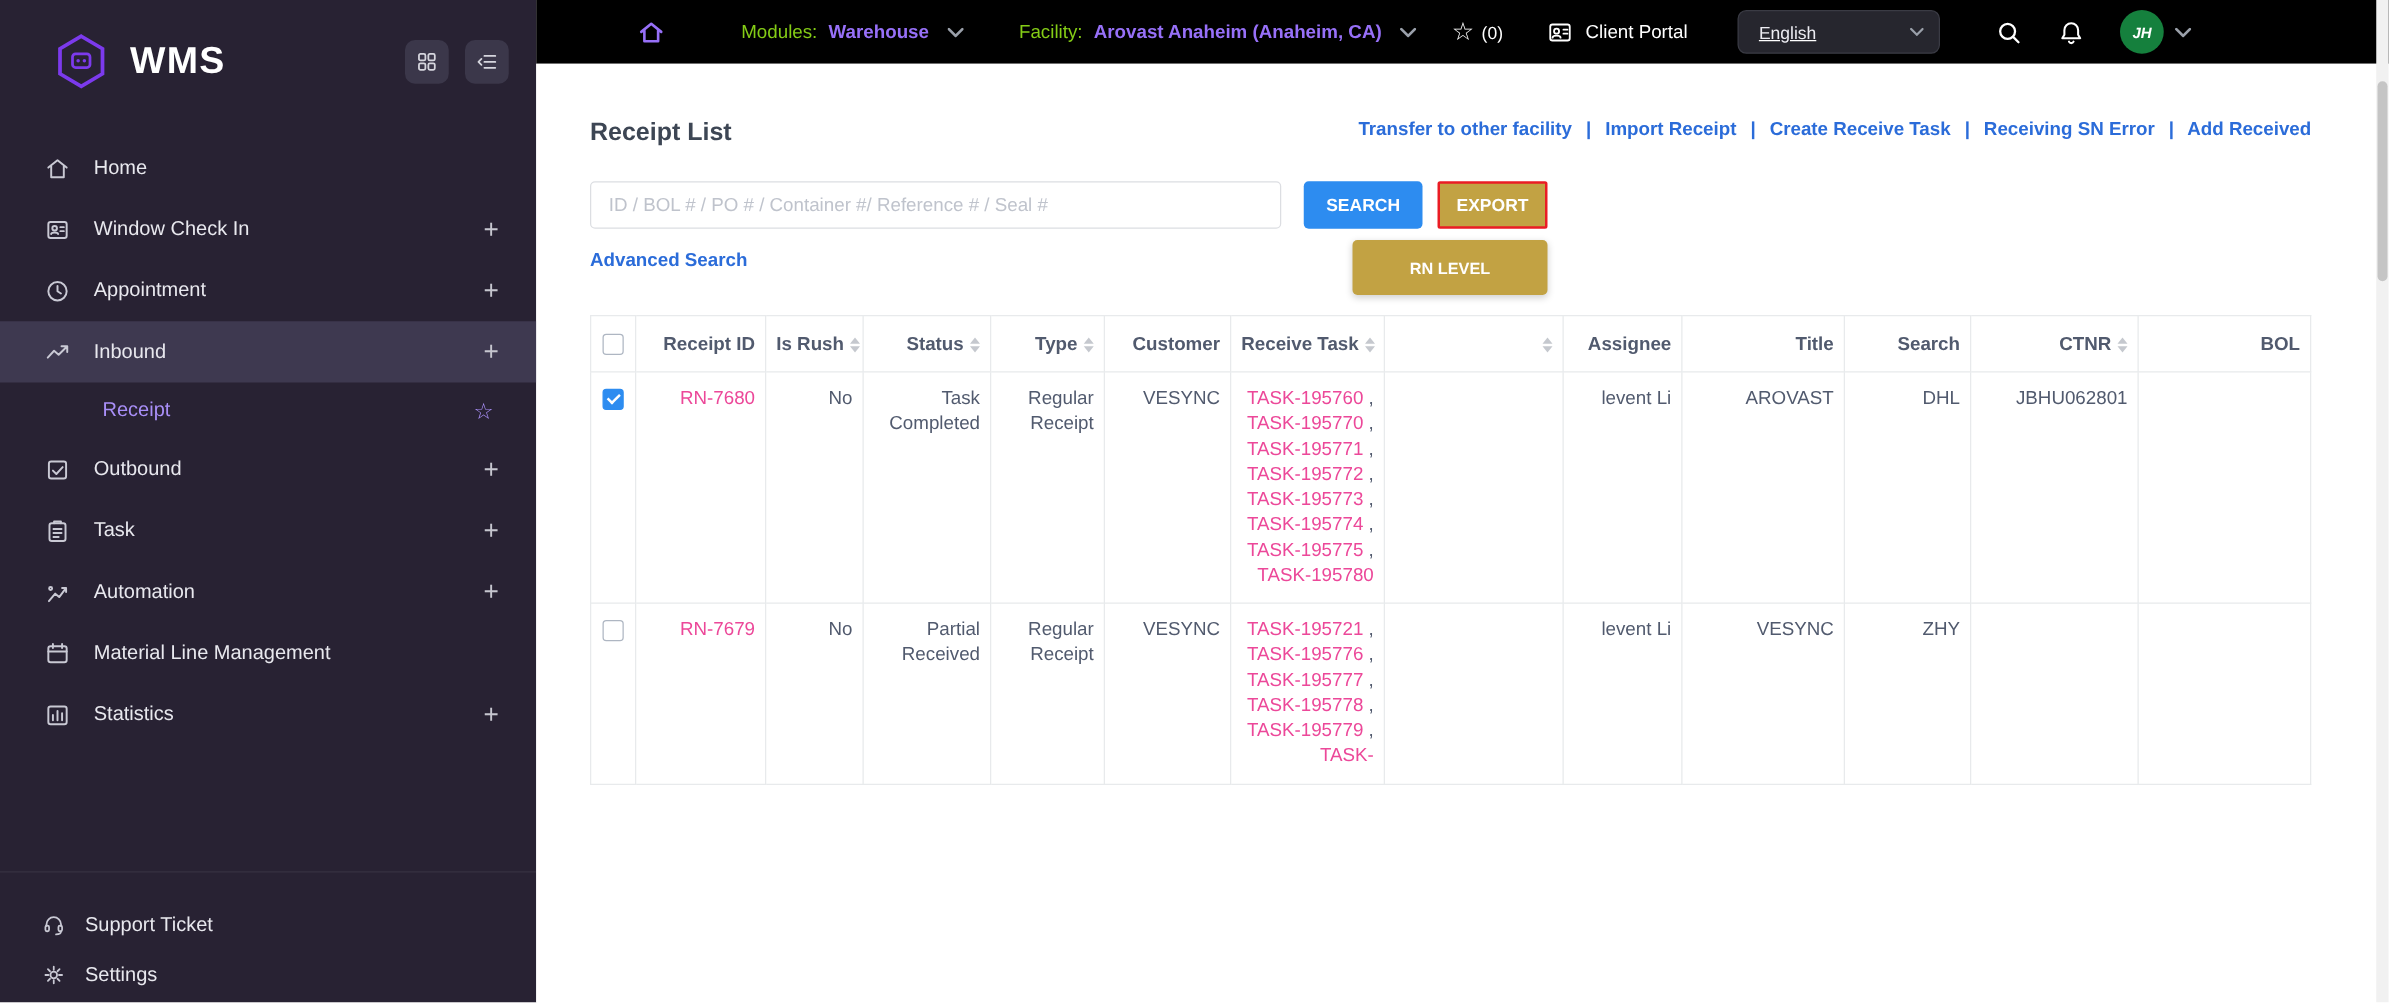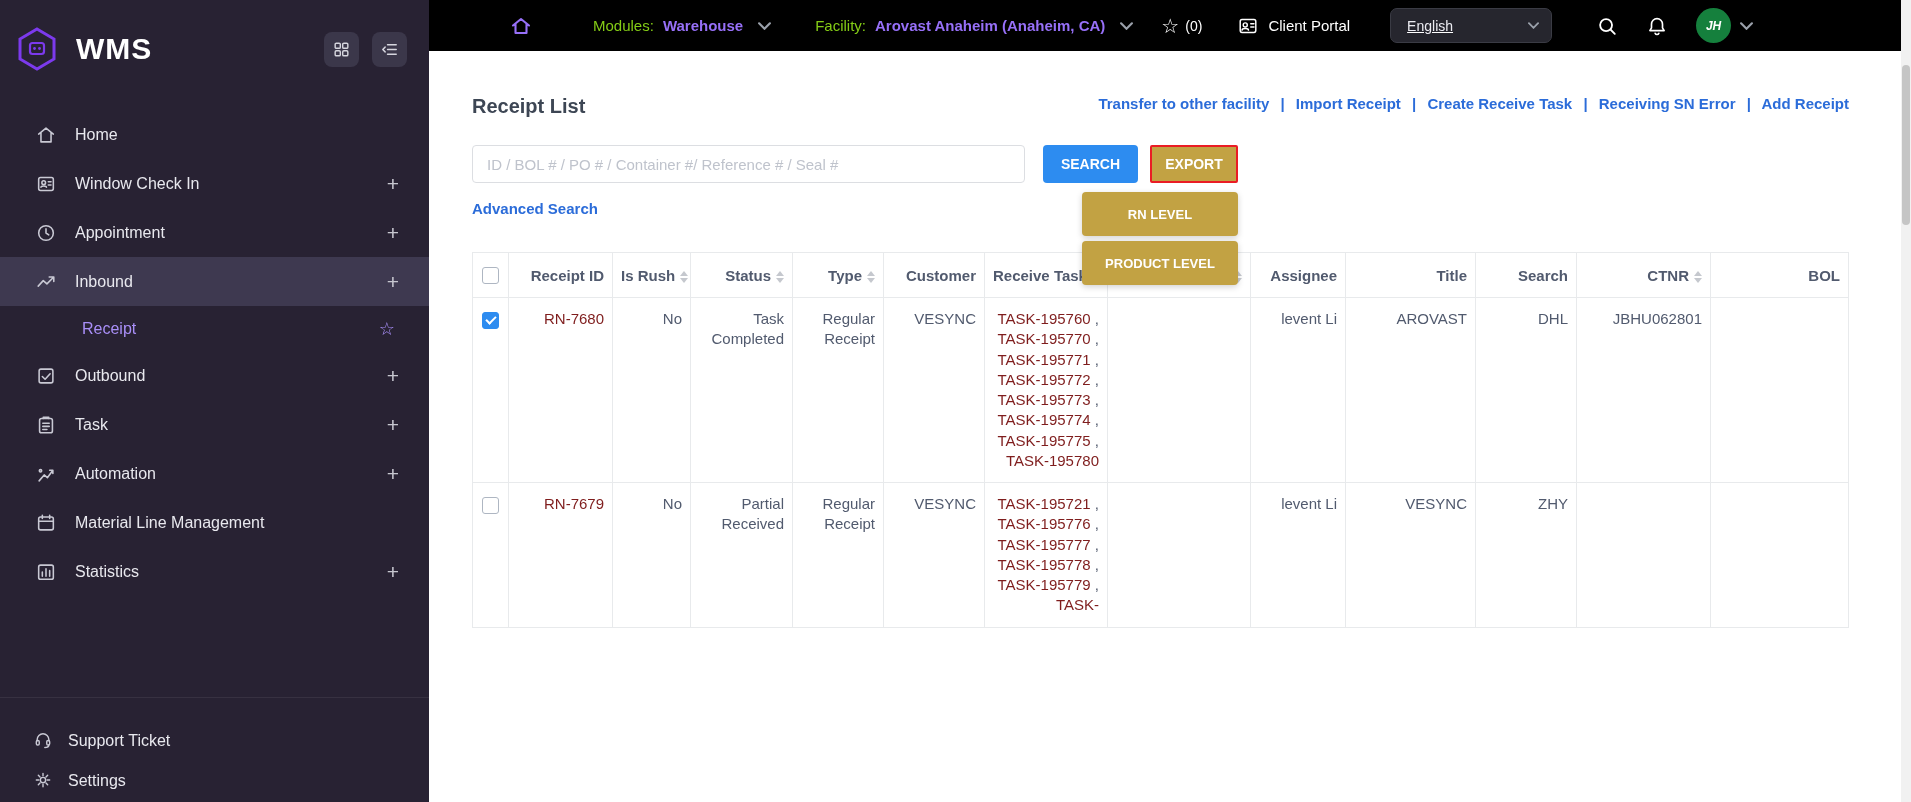--- a/index.html
+++ b/index.html
@@ -3,21 +3,21 @@
 <meta charset="utf-8">
 <style>
   * { margin:0; padding:0; box-sizing:border-box; }
   html,body { width:1911px; height:802px; overflow:hidden; background:#fff;
               font-family:"Liberation Sans", sans-serif; }
   .app { position:relative; width:1911px; height:802px; display:flex; }
 
   
   .sidebar { width:429px; height:802px; flex:none; background:#282233; color:#e8e8ee;
              display:flex; flex-direction:column; }
-  .side-header { display:flex; align-items:center; padding:26px 22px 0 14px; }
+  .side-header { display:flex; align-items:center; padding:26px 22px 0 42px; }
   .logo-text { font-size:30px; font-weight:bold; color:#fff; margin-left:16px; letter-spacing:1px; }
   .side-header .spacer { flex:1; }
   .icon-btn { width:35px; height:35px; border-radius:8px; background:#3b374a; display:flex;
               align-items:center; justify-content:center; margin-left:13px; cursor:pointer; }
   .nav { margin-top:38px; }
   .nav-item { height:49px; display:flex; align-items:center; padding:0 30px 0 33px;
               font-size:16px; cursor:pointer; }
   .nav-item.active { background:#3e3950; }
   .nav-icon { width:26px; display:flex; justify-content:center; margin-right:16px; flex:none; }
   .plus { margin-left:auto; font-size:21px; font-weight:300; color:#c6c6cf; }
@@ -81,21 +81,21 @@
                        box-shadow:0 2px 6px rgba(0,0,0,0.18); cursor:pointer; }
 
   .advanced { display:inline-block; margin-top:17px; font-size:15px; font-weight:bold;
               color:#2b6cd9; cursor:pointer; }
 
   .grid { margin-top:34px; width:1377px; border-collapse:collapse; table-layout:fixed;
           font-size:15px; color:#515a6e; }
   .grid th, .grid td { border:1px solid #e8eaec; text-align:right; padding:11px 8px; overflow:hidden; }
   .grid th { height:45px; vertical-align:middle; font-weight:bold; white-space:nowrap; }
   .grid td { vertical-align:top; line-height:1.35; }
-  .grid a { color:#7f1d1d; text-decoration:none; cursor:pointer; }
+  .grid a { color:#ec4899; text-decoration:none; cursor:pointer; }
   .col-cb { text-align:center !important; padding:11px 4px !important; }
   .caret { display:inline-flex; flex-direction:column; gap:2px; margin-left:5px; vertical-align:middle; }
   .caret i { display:block; width:0; height:0; border-left:4px solid transparent; border-right:4px solid transparent; }
   .caret .up { border-bottom:5px solid #c5c8ce; }
   .caret .down { border-top:5px solid #c5c8ce; }
   .caret-offset { margin-left:118px; }
 
   input[type="checkbox"] { appearance:none; -webkit-appearance:none; width:17px; height:17px;
       border:1.5px solid #aeb6c2; border-radius:3px; background:#fff; cursor:pointer;
       position:relative; vertical-align:middle; }
@@ -349,31 +349,30 @@
           <h1 class="page-title">Receipt List</h1>
           <div class="actions">
             <a>Transfer to other facility</a>
             <span class="sep">|</span>
             <a>Import Receipt</a>
             <span class="sep">|</span>
             <a>Create Receive Task</a>
             <span class="sep">|</span>
             <a>Receiving SN Error</a>
             <span class="sep">|</span>
-            <a>Add Receipt</a>
+            <a>Add Received</a>
           </div>
         </div>
 
         <div class="toolbar">
           <input class="search-input" type="text" placeholder="ID / BOL # / PO # / Container #/ Reference # / Seal #" style="">
           <button class="btn btn-search">SEARCH</button>
           <button class="btn btn-export">EXPORT</button>
           <div class="export-menu">
             <div class="item">RN LEVEL</div>
-            <div class="item">PRODUCT LEVEL</div>
           </div>
         </div>
 
         <a class="advanced">Advanced Search</a>
 
         <table class="grid">
           <colgroup>
             <col style="width:36px">
               <col style="width:104px">
               <col style="width:78px">

